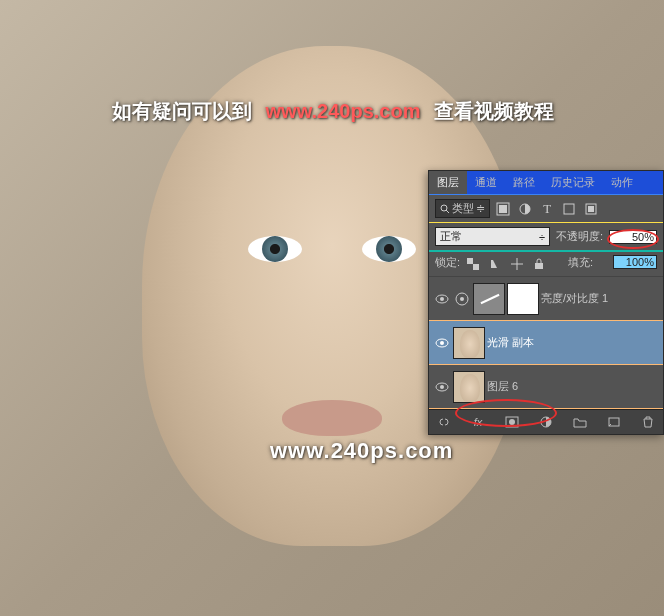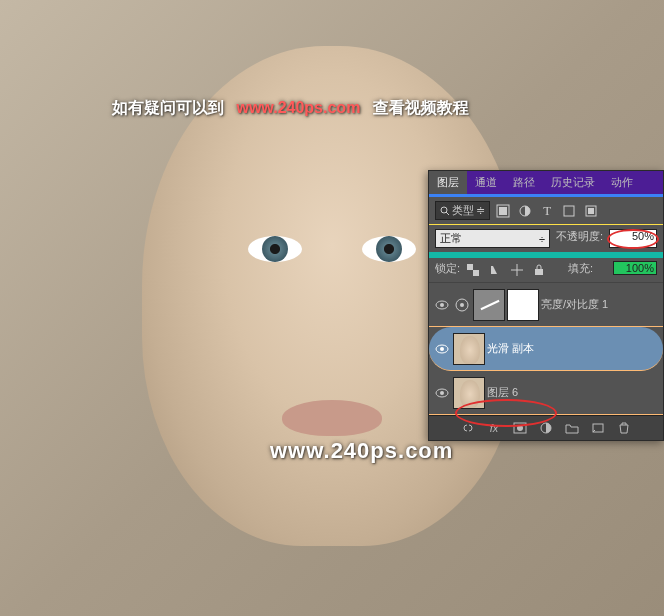--- a/index.html
+++ b/index.html
@@ -5,52 +5,52 @@
 * { margin: 0; padding: 0; box-sizing: border-box; }
 body { width: 664px; height: 616px; overflow: hidden; font-family: "Microsoft YaHei", sans-serif; font-size: 11px; position: relative; background: #b5ad9e; }
 .canvas { position: absolute; left: 0; top: 0; width: 664px; height: 616px; background: linear-gradient(135deg, #c4b8a5 0%, #a89b88 50%, #9a8d7a 100%); }
 .face { position: absolute; left: 50%; top: 48%; transform: translate(-50%, -50%); width: 380px; height: 500px; background: radial-gradient(ellipse at 50% 40%, #e8d4bc 0%, #d9c3a8 40%, #c4ae93 70%, #a89278 100%); border-radius: 48% 48% 42% 42%; }
 .eye { position: absolute; width: 54px; height: 26px; background: #fff; border-radius: 50%; overflow: hidden; }
 .eye.left { left: 28%; top: 38%; }
 .eye.right { right: 28%; top: 38%; }
 .iris { position: absolute; left: 50%; top: 50%; transform: translate(-50%, -50%); width: 26px; height: 26px; background: radial-gradient(circle, #1a1a1a 25%, #5a7a85 30%, #3d5a65 70%); border-radius: 50%; }
 .lips { position: absolute; left: 50%; bottom: 22%; transform: translateX(-50%); width: 100px; height: 36px; background: #c89a8a; border-radius: 50% 50% 45% 45%; }
 .watermark { position: absolute; color: #fff; text-shadow: 0 0 4px rgba(0,0,0,.6), 1px 1px 2px rgba(0,0,0,.5); font-weight: bold; white-space: nowrap; }
-.wm-top { top: 98px; left: 112px; font-size: 16px; }
+.wm-top { top: 98px; left: 112px; font-size: 20px; }
 .wm-top .url { color: #ff5a5a; padding: 0 8px; }
 .wm-mid { top: 438px; left: 270px; font-size: 22px; letter-spacing: 1px; }
 .panel { position: absolute; right: 0; top: 170px; width: 236px; background: #535353; border: 1px solid #2a2a2a; box-shadow: -2px 2px 8px rgba(0,0,0,.4); color: #ccc; }
-.tabs { display: flex; background: #4c1d95; border-bottom: 3px solid #3b82f6; }
+.tabs { display: flex; background: #1d4ed8; border-bottom: 1px solid #3b82f6; }
 .tab { padding: 4px 8px; font-size: 11px; cursor: pointer; color: #bbb; }
 .tab.active { background: #535353; color: #eee; }
 .row { display: flex; align-items: center; padding: 4px 6px; gap: 4px; border-bottom: 1px solid #fde047; }
 .select-kind { display: flex; align-items: center; background: #3a3a3a; border: 1px solid #222; padding: 1px 4px; gap: 2px; }
 .icon-btn { width: 18px; height: 18px; display: flex; align-items: center; justify-content: center; color: #ccc; }
-.blend-row { display: flex; padding: 4px 6px; gap: 6px; border-bottom: 6px solid #14b8a6; }
+.blend-row { display: flex; align-items: center; padding: 4px 6px; gap: 6px; border-bottom: 2px solid #14b8a6; }
 .blend-select { flex: 1; background: #e8e8e8; color: #222; border: 1px solid #222; padding: 1px 4px; display: flex; justify-content: space-between; align-items: center; }
 .opacity-label { color: #ccc; }
 .opacity-val { background: #fff; color: #222; padding: 0 2px; border: 1px solid #222; width: 48px; text-align: right; }
 .oval-red { position: absolute; border: 2px solid #e03030; border-radius: 50%; pointer-events: none; }
 .oval1 { right: 4px; top: 58px; width: 52px; height: 20px; }
 .oval2 { left: 26px; top: 228px; width: 102px; height: 28px; }
 .lock-row { display: flex; align-items: flex-start; padding: 3px 6px; gap: 4px; border-bottom: 1px solid #444; }
-.fill-val { background: #22c55e; color: #222; padding: 0 2px; border: 1px solid #222; width: 44px; text-align: right; margin-left: auto; }
+.fill-val { background: #7dd3fc; color: #222; padding: 0 2px; border: 1px solid #222; width: 44px; text-align: right; margin-left: auto; }
 .layers { max-height: 260px; overflow: hidden; }
 .layer { display: flex; align-items: center; border-bottom: 1px solid #fdba74; padding: 4px; gap: 2px; min-height: 44px; }
-.layer.selected { background: #6b8fb3; color: #fff; border-radius: 22px; }
+.layer.selected { background: #6b8fb3; color: #fff; }
 .vis { width: 18px; height: 18px; display: flex; align-items: center; justify-content: center; }
 .thumb { width: 32px; height: 32px; background: #d4c2a8; border: 1px solid #222; flex-shrink: 0; position: relative; }
 .thumb.adj { background: #888; }
 .thumb.adj::after { content: ""; position: absolute; left: 6px; top: 14px; width: 20px; height: 2px; background: #fff; transform: rotate(-25deg); }
 .thumb.mask { background: #fff; }
 .thumb.mask-face { background: #fff; }
 .thumb.mask-face::after { content: ""; position: absolute; left: 8px; top: 4px; width: 16px; height: 24px; background: #000; border-radius: 48% 48% 40% 40%; }
 .thumb.face-thumb::after { content: ""; position: absolute; left: 6px; top: 2px; width: 20px; height: 28px; background: radial-gradient(ellipse, #e8d4bc, #c4ae93); border-radius: 48% 48% 40% 40%; }
 .layer-name { flex: 1; white-space: nowrap; overflow: hidden; }
-.bottom-bar { display: flex; justify-content: center; gap: 8px; padding: 4px 6px; background: #424242; border-top: 1px solid #222; }
+.bottom-bar { display: flex; justify-content: space-between; gap: 8px; padding: 4px 6px; background: #424242; border-top: 1px solid #222; }
 .bot-icon { width: 18px; height: 16px; display: flex; align-items: center; justify-content: center; color: #bbb; }
 svg { display: block; }
 </style>
 </head>
 <body>
 
 <div class="canvas">
   <div class="face">
     <div class="eye left">
         <div class="iris"></div>

